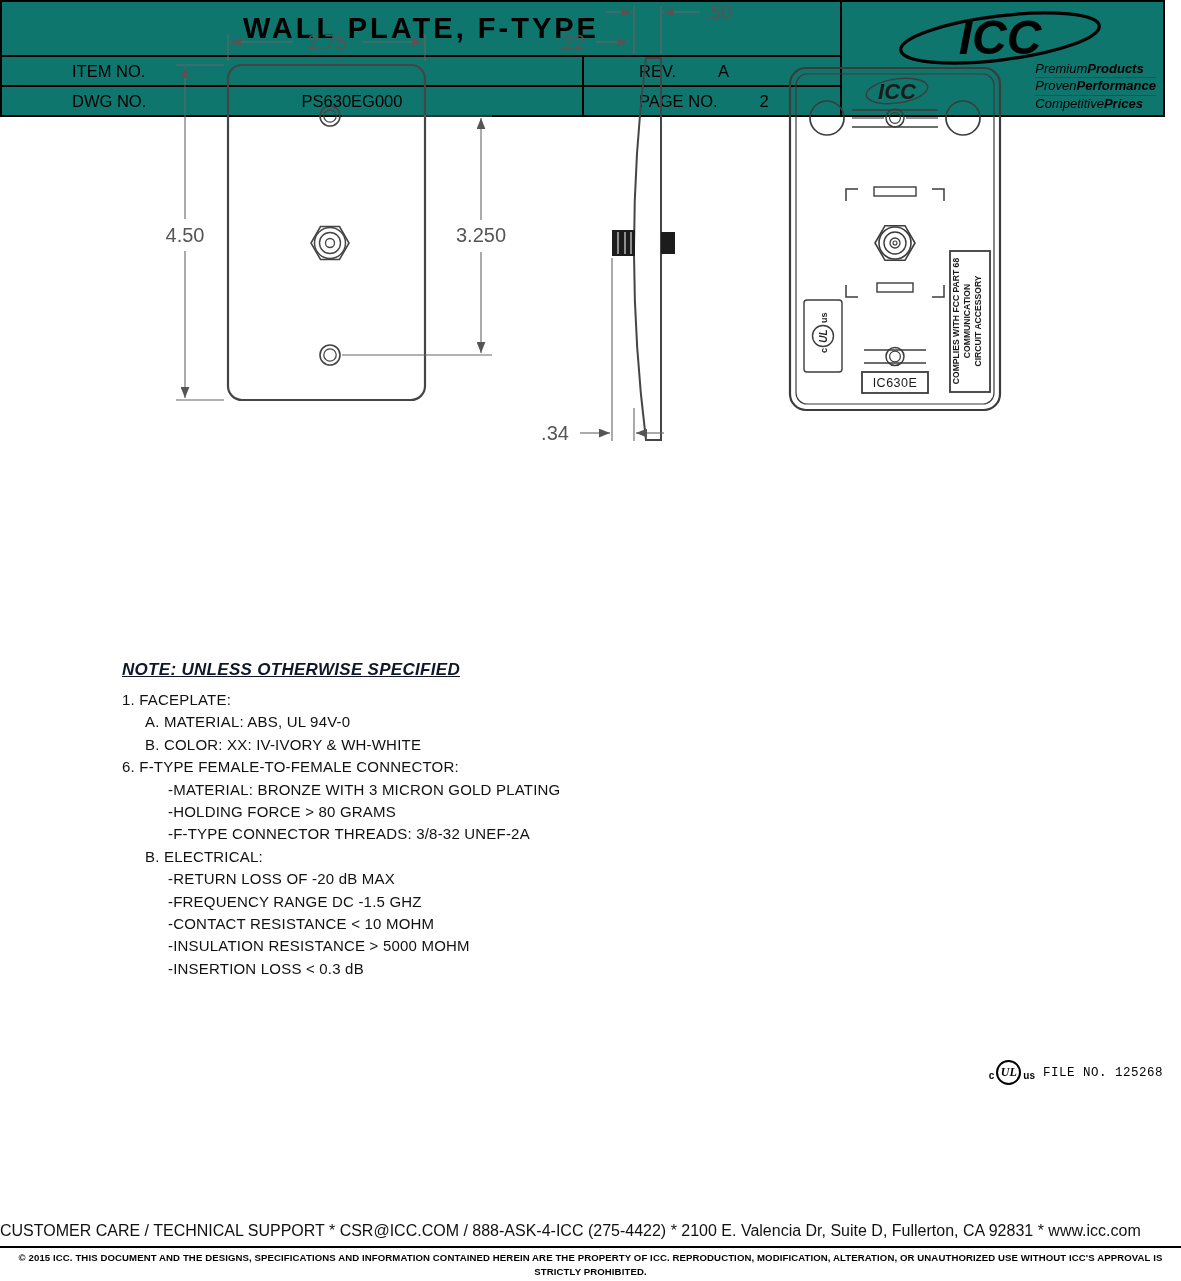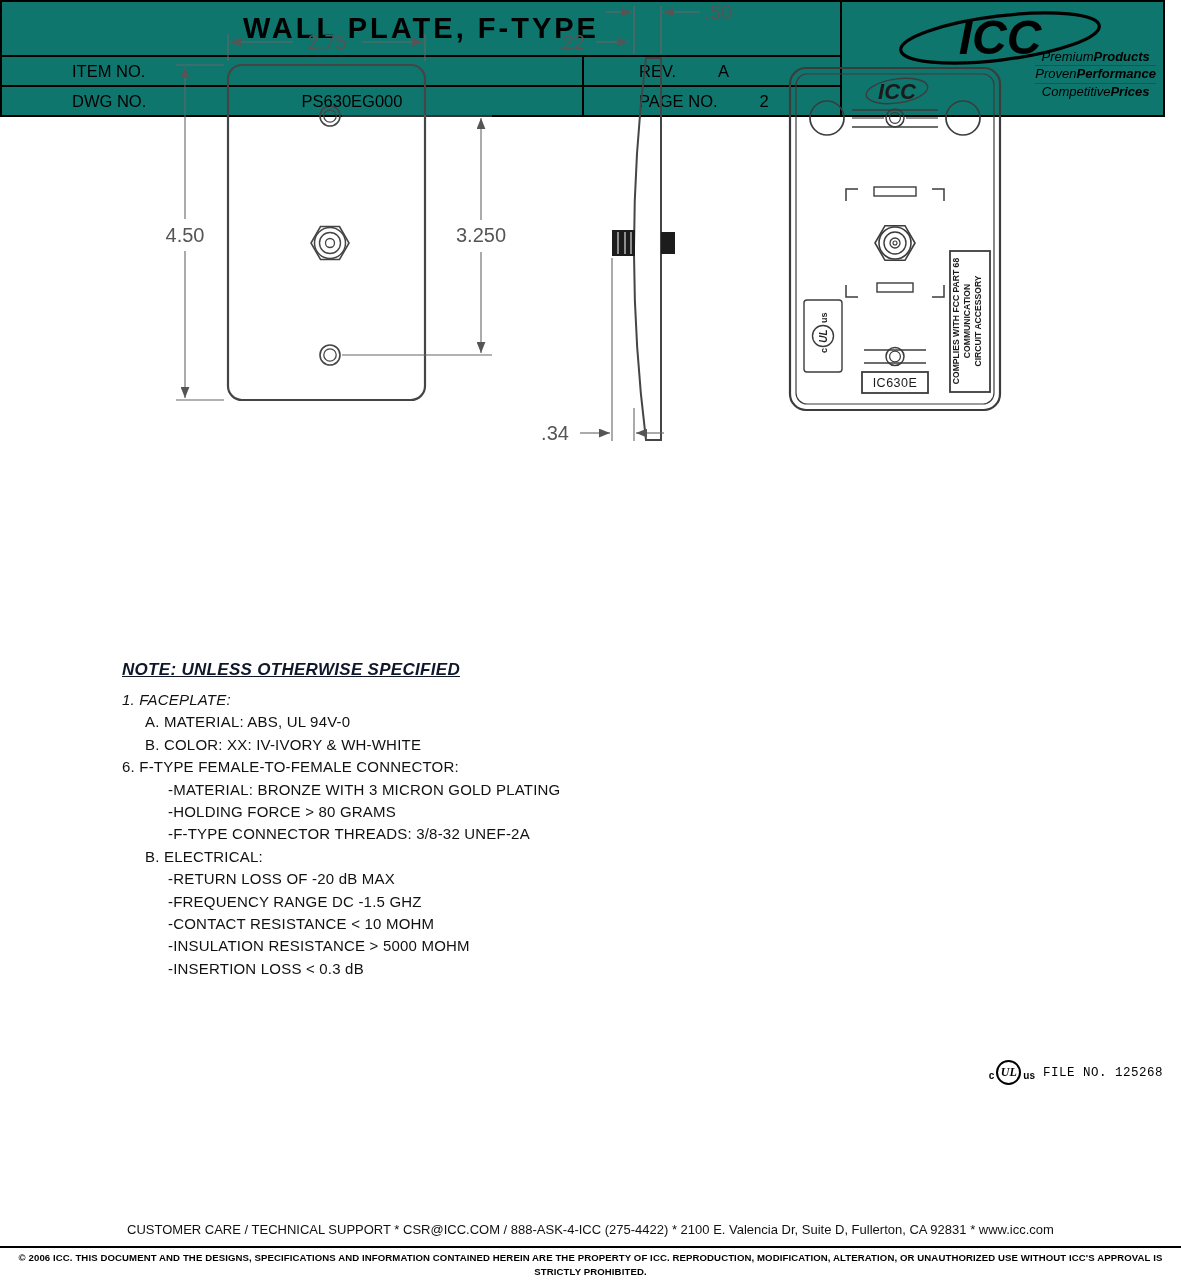--- a/index.html
+++ b/index.html
@@ -24,26 +24,26 @@
   .tb-title-row { flex:1; display:flex; align-items:center; justify-content:center; }
   .tb-title { font-size:29px; font-weight:bold; letter-spacing:3px; }
   .tb-row { height:30px; border-top:2px solid #000; display:flex; font-size:16.5px; }
   .tb-c1 { width:582px; border-right:2px solid #000; display:flex; align-items:center; position:relative; }
   .tb-c1 .tb-label { margin-left:70px; }
   .tb-c1 .tb-value { position:absolute; left:120px; right:0; text-align:center; }
   .tb-c2 { flex:1; display:flex; align-items:center; }
   .tb-c2 .tb-label { margin-left:55px; }
   .tb-c2 .tb-value { margin-left:42px; }
   .tb-logo { flex:1; position:relative; }
-  .taglines { position:absolute; right:7px; bottom:15px; text-align:center; }
+  .taglines { position:absolute; right:7px; bottom:3px; text-align:left; }
   .tagline { font-style:italic; font-size:13px; line-height:15.5px; border-bottom:1px solid #444; padding-bottom:1px; }
   .tagline:last-child { border-bottom:none; }
   .tl-bold { font-weight:bold; }
 
-  .customer-care { top:1222px; left:0; width:1181px; text-align:center; font-size:13px; color:#111; }
+  .customer-care { top:1222px; left:0; width:1181px; text-align:left; font-size:16px; color:#111; }
   .footer-rule { top:1246px; left:0; width:1181px; border-top:2px solid #000; }
   .legal { top:1251px; left:0; width:1181px; text-align:center; }
   .legal-line { font-size:9.6px; font-weight:bold; line-height:13.5px; letter-spacing:0.1px; }
 
   svg text { font-family:"Liberation Sans", sans-serif; }
 </style>
 </head>
 <body>
 
 <svg class="abs" style="left:0; top:0;" width="1181" height="470" viewBox="0 0 1181 470">
@@ -169,21 +169,21 @@
     <text x="970" y="310" text-anchor="middle" font-size="8.6">COMPLIES WITH FCC PART 68</text>
     <text x="970" y="321" text-anchor="middle" font-size="8.6">COMMUNICATION</text>
     <text x="970" y="332" text-anchor="middle" font-size="8.6">CIRCUIT ACCESSORY</text>
   </g>
 </svg>
 
 <div class="notes abs">
   <div class="notes-title">NOTE: UNLESS OTHERWISE SPECIFIED</div>
   <div class="notes-lines">
 
-  <div class="note-line" style="padding-left: 0px; font-style: italic;">1. FACEPLATE:</div>
+  <div class="note-line" style="padding-left: 0px;">1. FACEPLATE:</div>
       <div class="note-line" style="padding-left: 23px;">A. MATERIAL: ABS, UL 94V-0</div>
       <div class="note-line" style="padding-left: 23px;">B. COLOR: XX: IV-IVORY &amp; WH-WHITE</div>
       <div class="note-line" style="padding-left: 0px;">6. F-TYPE FEMALE-TO-FEMALE CONNECTOR:</div>
       <div class="note-line" style="padding-left: 46px;">-MATERIAL: BRONZE WITH 3 MICRON GOLD PLATING</div>
       <div class="note-line" style="padding-left: 46px;">-HOLDING FORCE &gt; 80 GRAMS</div>
       <div class="note-line" style="padding-left: 46px;">-F-TYPE CONNECTOR THREADS: 3/8-32 UNEF-2A</div>
       <div class="note-line" style="padding-left: 23px;">B. ELECTRICAL:</div>
       <div class="note-line" style="padding-left: 46px;">-RETURN LOSS OF -20 dB MAX</div>
       <div class="note-line" style="padding-left: 46px;">-FREQUENCY RANGE DC -1.5 GHZ</div>
       <div class="note-line" style="padding-left: 46px;">-CONTACT RESISTANCE &lt; 10 MOHM</div>
@@ -238,15 +238,15 @@
         <div class="tagline"><span class="tl-light">Competitive</span><span class="tl-bold">Prices</span></div>
       </div>
   </div>
 </div>
 
 <div class="customer-care abs">CUSTOMER CARE / TECHNICAL SUPPORT * CSR@ICC.COM / 888-ASK-4-ICC (275-4422) * 2100 E. Valencia Dr, Suite D, Fullerton, CA 92831 * www.icc.com</div>
 
 <div class="footer-rule abs"></div>
 
 <div class="legal abs">
-  <div class="legal-line">© 2006 ICC. THIS DOCUMENT AND THE DESIGNS, SPECIFICATIONS AND INFORMATION CONTAINED HEREIN ARE THE PROPERTY OF ICC. REPRODUCTION, MODIFICATION, ALTERATION, OR UNAUTHORIZED USE WITHOUT ICC'S APPROVAL IS STRICTLY PROHIBITED.</div>
+  <div class="legal-line">© 2015 ICC. THIS DOCUMENT AND THE DESIGNS, SPECIFICATIONS AND INFORMATION CONTAINED HEREIN ARE THE PROPERTY OF ICC. REPRODUCTION, MODIFICATION, ALTERATION, OR UNAUTHORIZED USE WITHOUT ICC'S APPROVAL IS STRICTLY PROHIBITED.</div>
   <div class="legal-line">ICC AND THE ICC LOGO ARE THE TRADENAME AND REGISTERED TRADEMARK OF ICC.  ALL RIGHTS RESERVED.</div>
 </div>
 
 </body></html>

